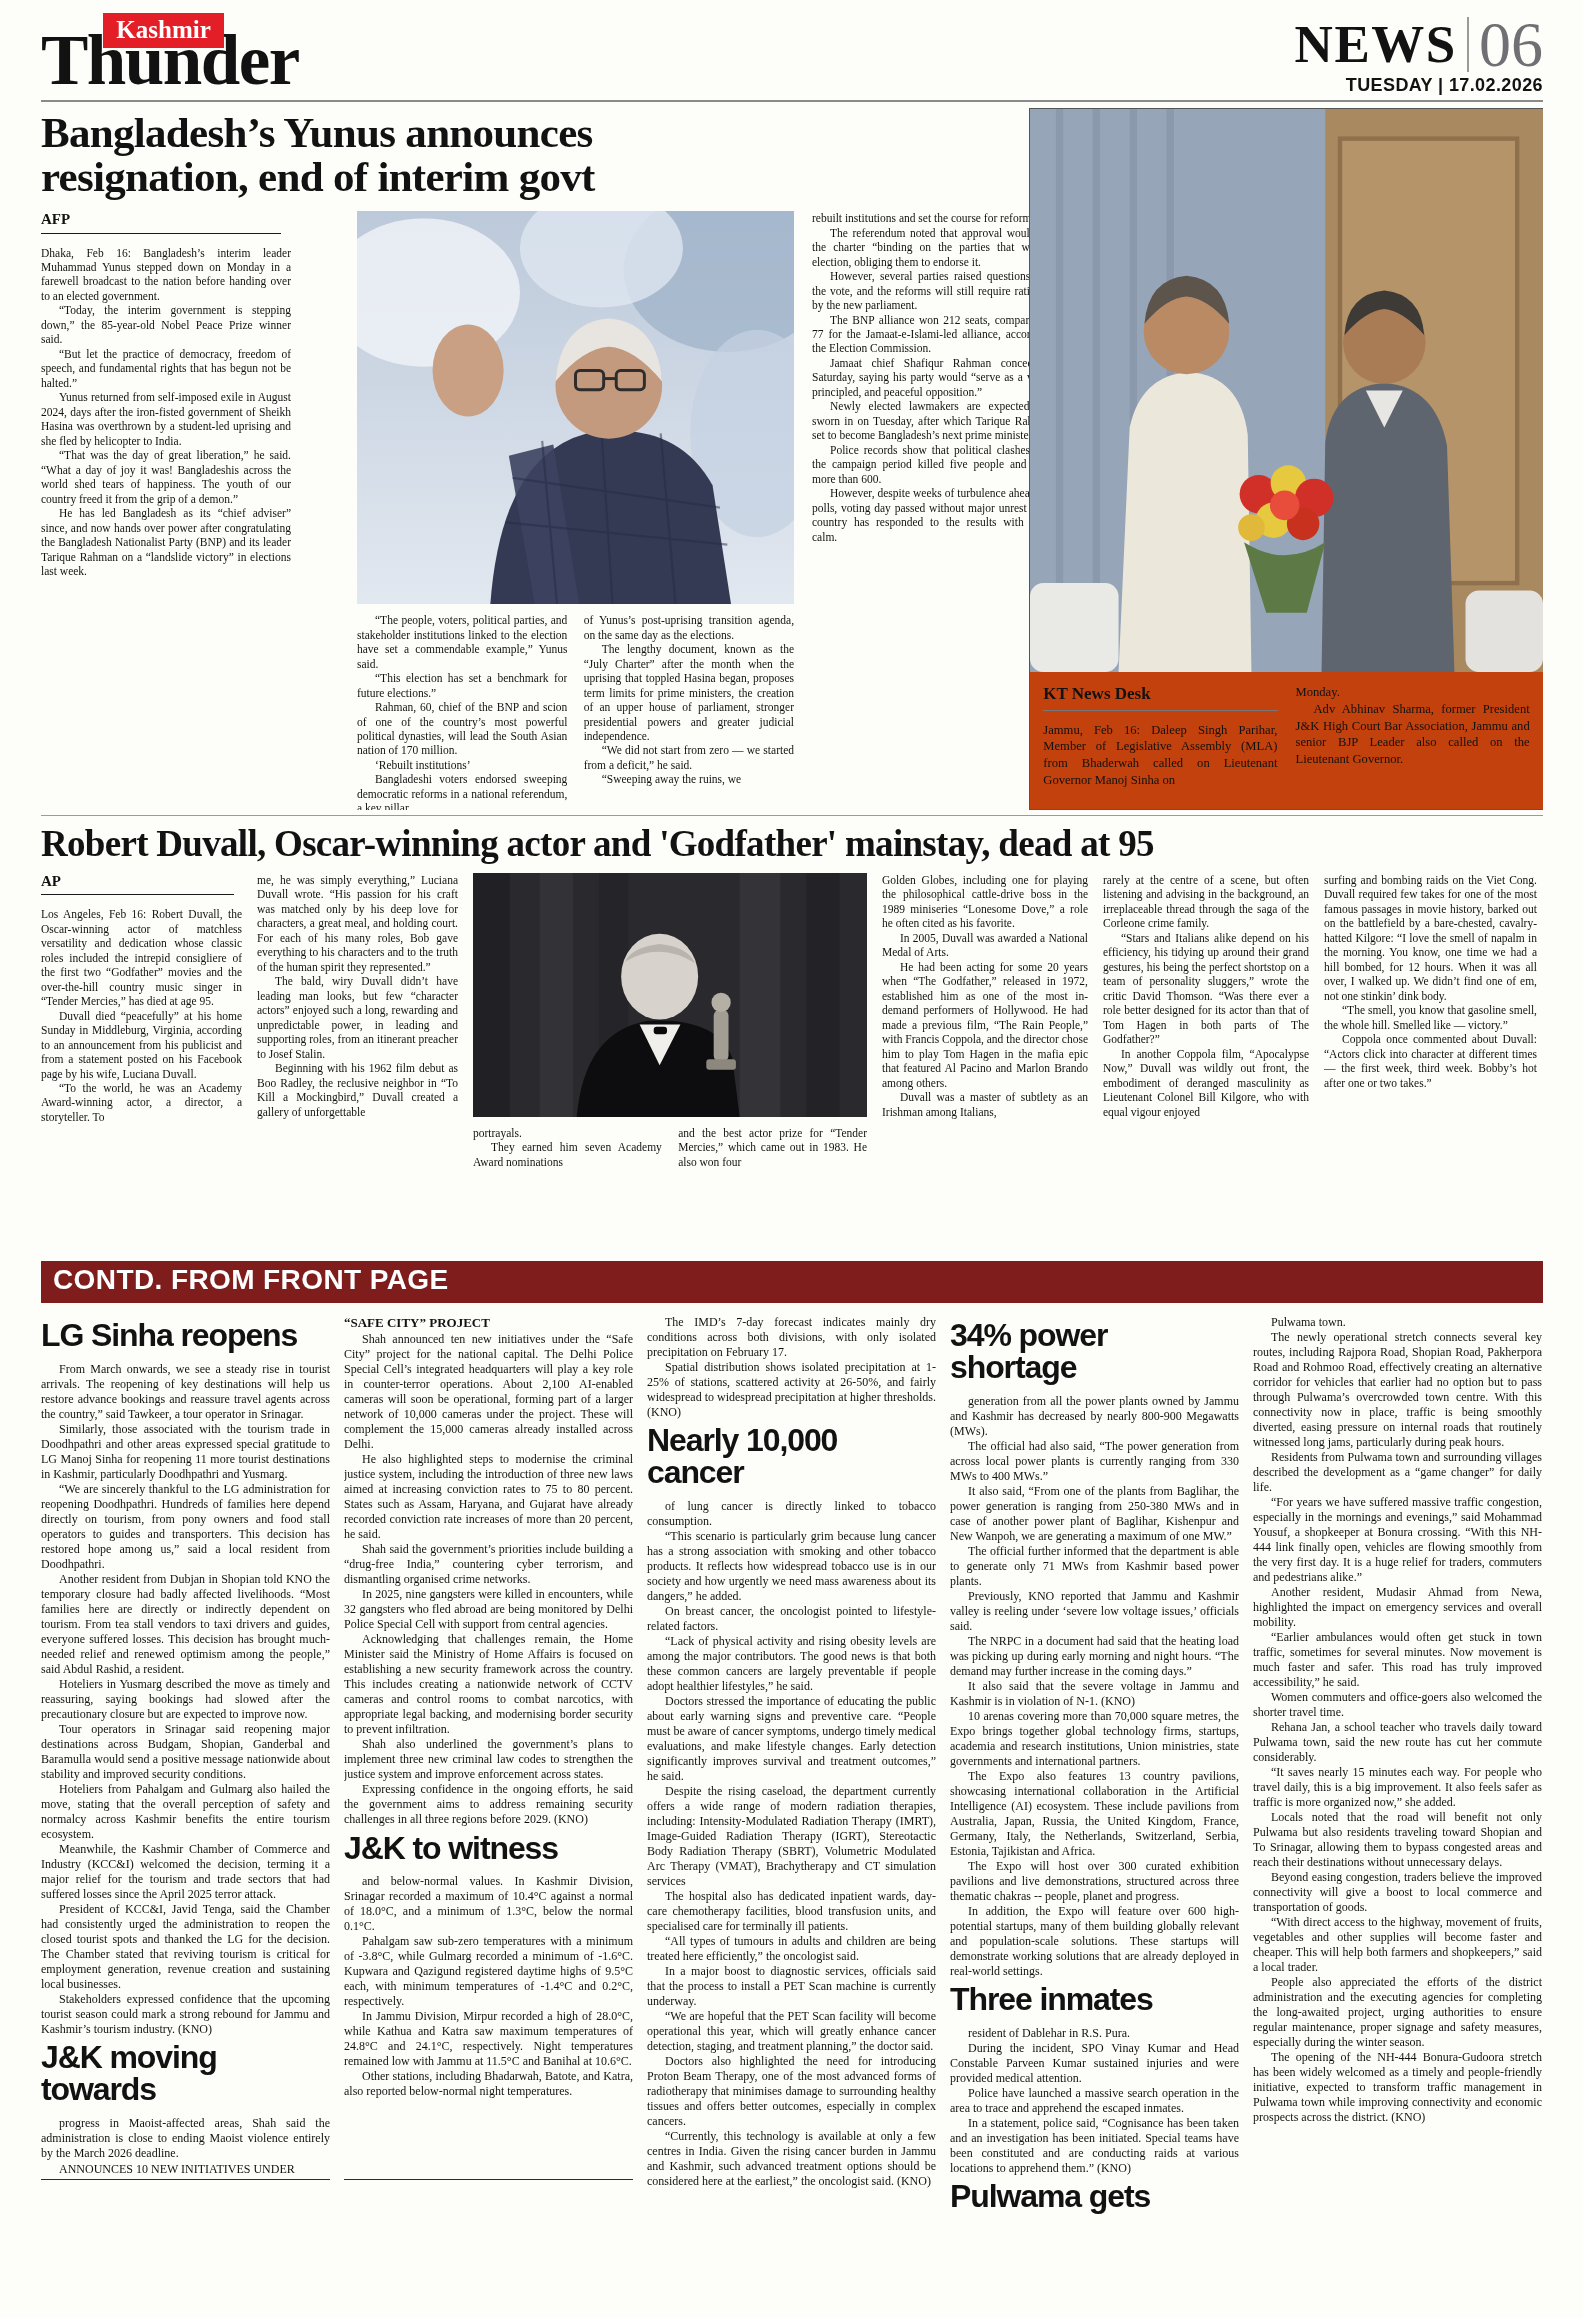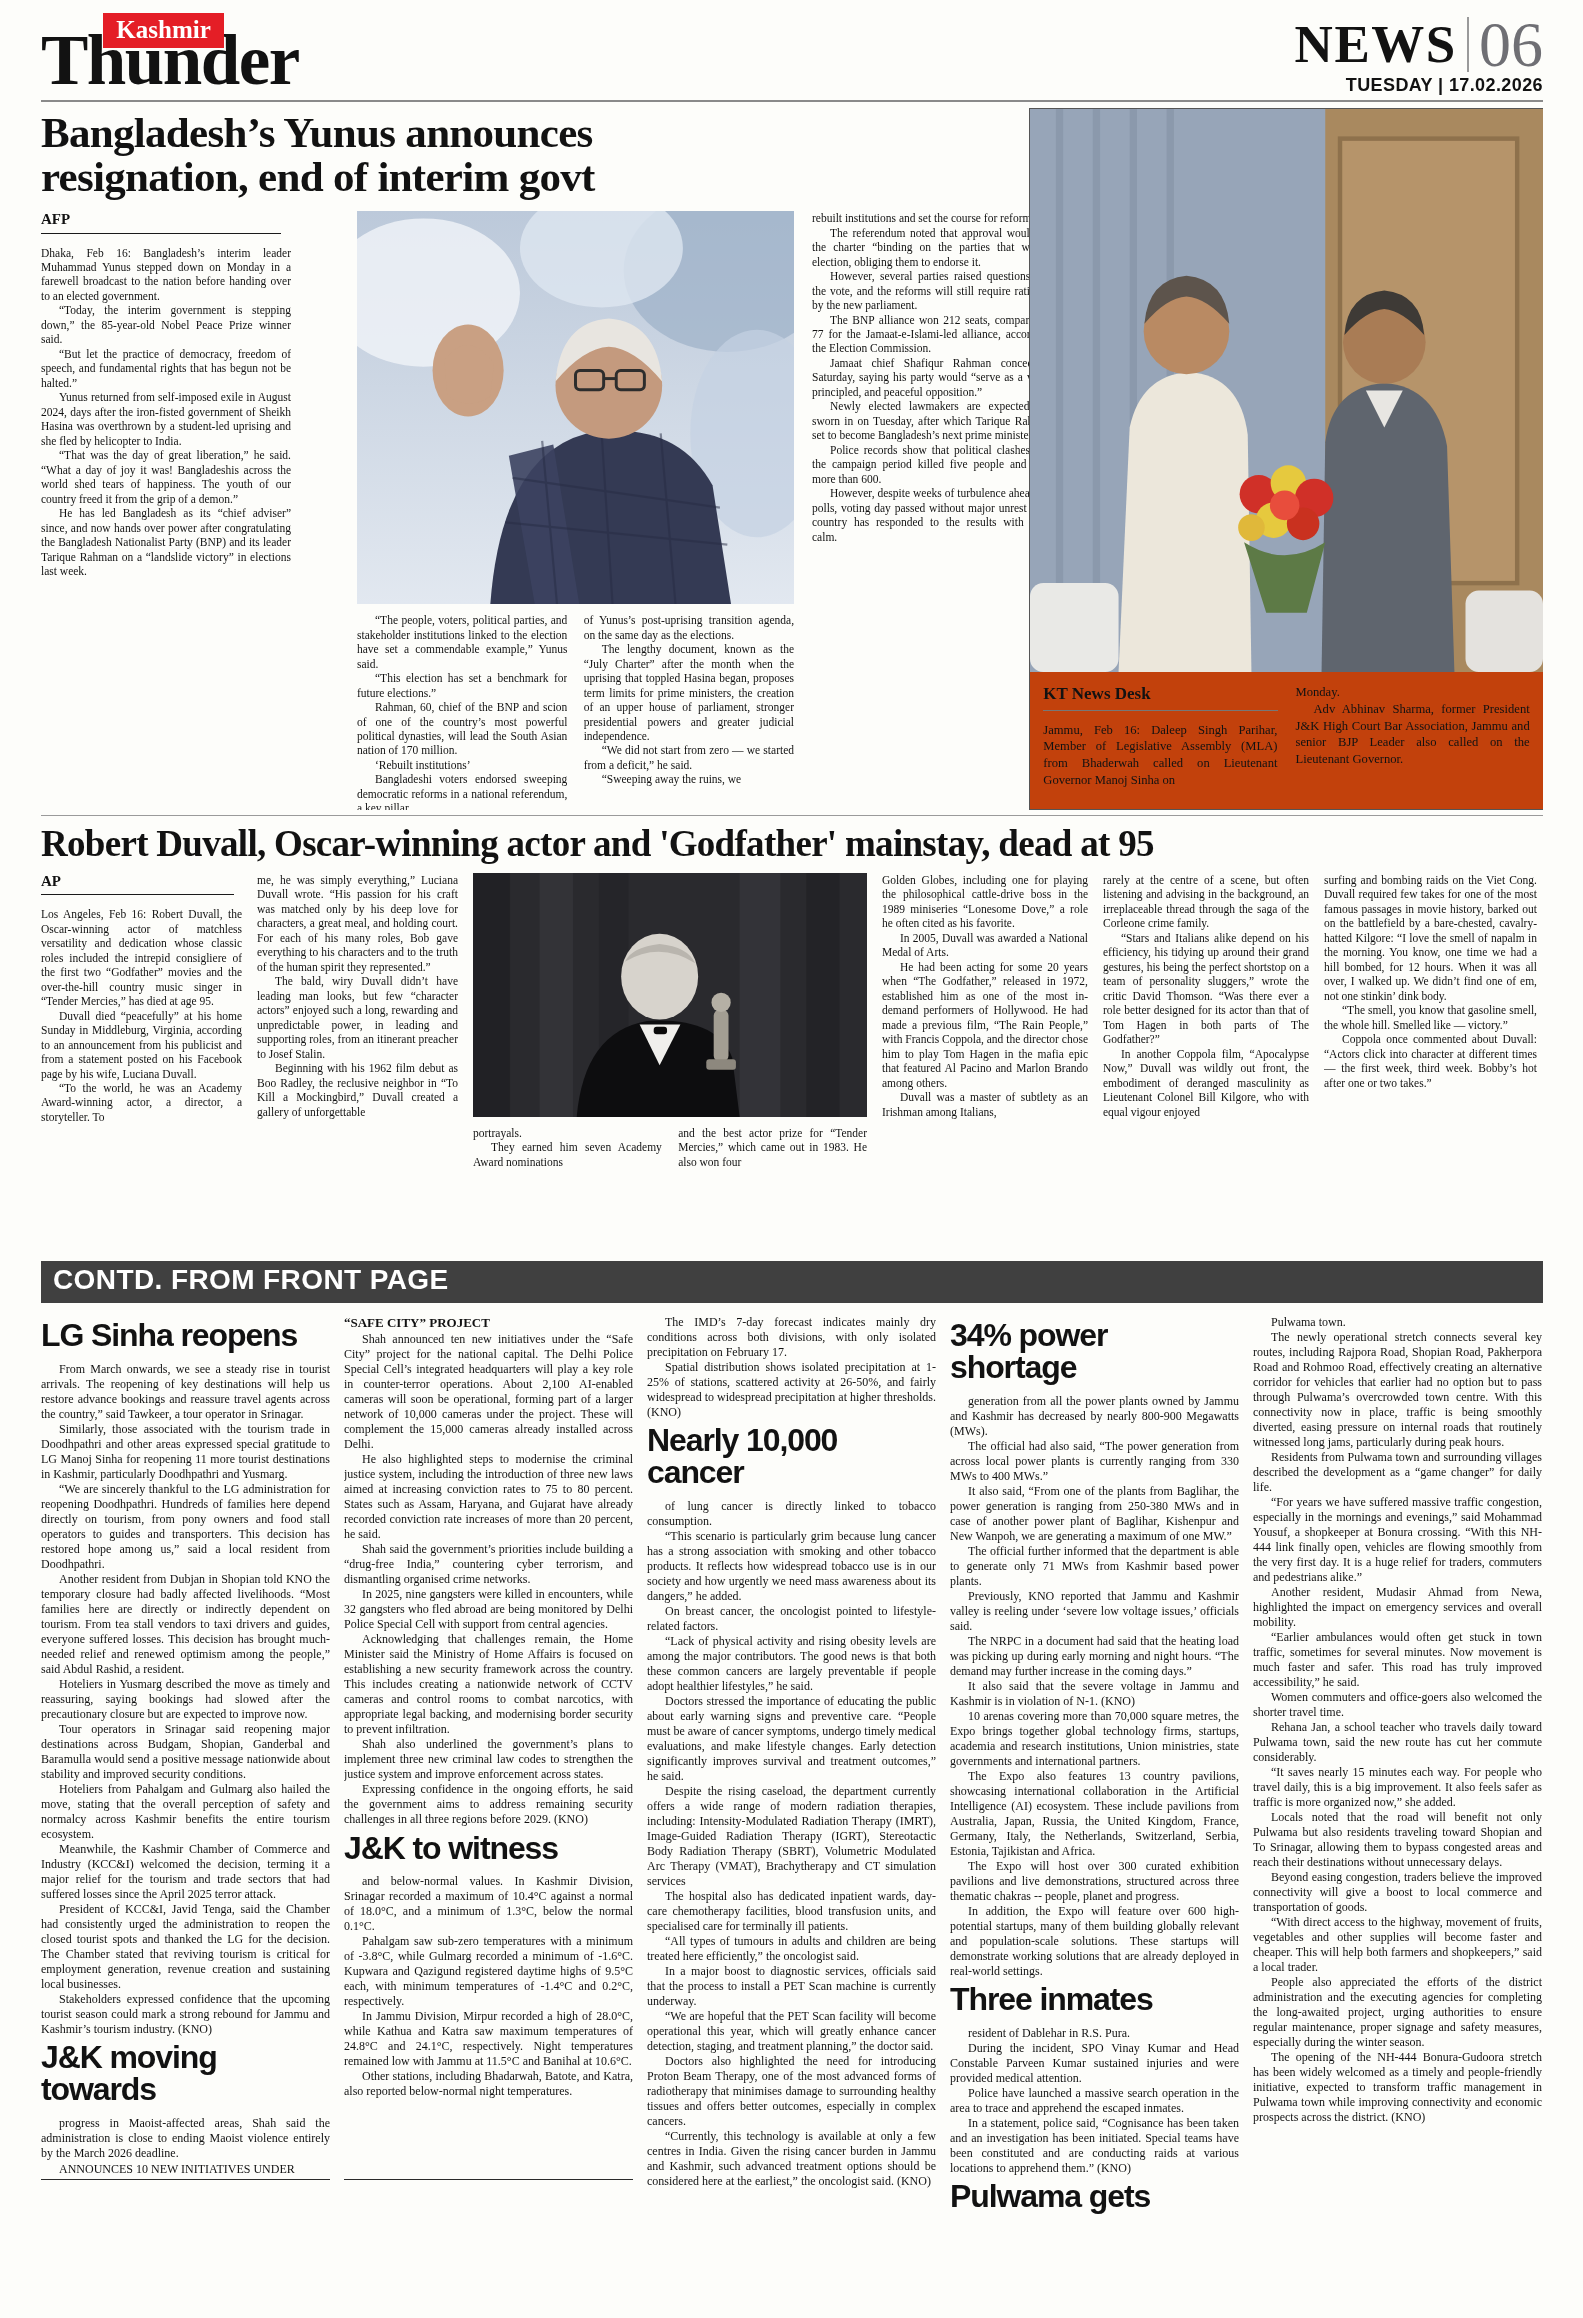--- a/index.html
+++ b/index.html
@@ -48,21 +48,21 @@
   .article2 { border-top:1.5px solid #9a9a9a; margin-top:4.4px; padding-top:7.4px; height:430px; overflow:hidden; }
   .h-duvall { font-size:37px; font-weight:bold; letter-spacing:-0.7px; line-height:1.02; margin:1.5px 0 10.4px; }
   .a2-row { display:flex; gap:15px; }
   .a2c { flex:none; overflow:hidden; height:348px; }
   .a2c1 { width:201px; } .a2c2 { width:201px; }
   .a2mid { width:394px; flex:none; }
   .a2c4 { width:206px; } .a2c5 { width:206px; } .a2c6 { width:213px; }
   .cap-row { display:flex; gap:16.3px; margin-top:9px; }
   .cap-row > div { flex:1; overflow:hidden; }
   
-  .contd-banner { background:#404040; color:#fff; font-family:"Liberation Sans",sans-serif;
+  .contd-banner { background:#7f1d1d; color:#fff; font-family:"Liberation Sans",sans-serif;
     font-weight:bold; font-size:28px; letter-spacing:0.4px; padding:3.7px 12px 6.7px; margin-top:7.4px; }
   
   .bottom { display:flex; gap:14px; height:1013px; overflow:hidden; margin-top:12px; }
   .bcol { width:289px; flex:none; overflow:hidden; }
   .bcol p { font-size:12px; line-height:1.25; }
   .bcol-rule { height:865px; border-bottom:1.5px solid #2a2a2a; box-sizing:border-box; }
   .bh { font-family:"Liberation Sans",sans-serif; font-weight:bold; font-size:32px; letter-spacing:-1.1px;
     line-height:1; margin:4.4px 0 10.4px; }
   .subhead { font-weight:bold; font-size:13px; margin:0 0 1.5px; }
   .tail-line { text-indent:18px; font-size:12px; line-height:1.25; margin-top:1.5px; }

